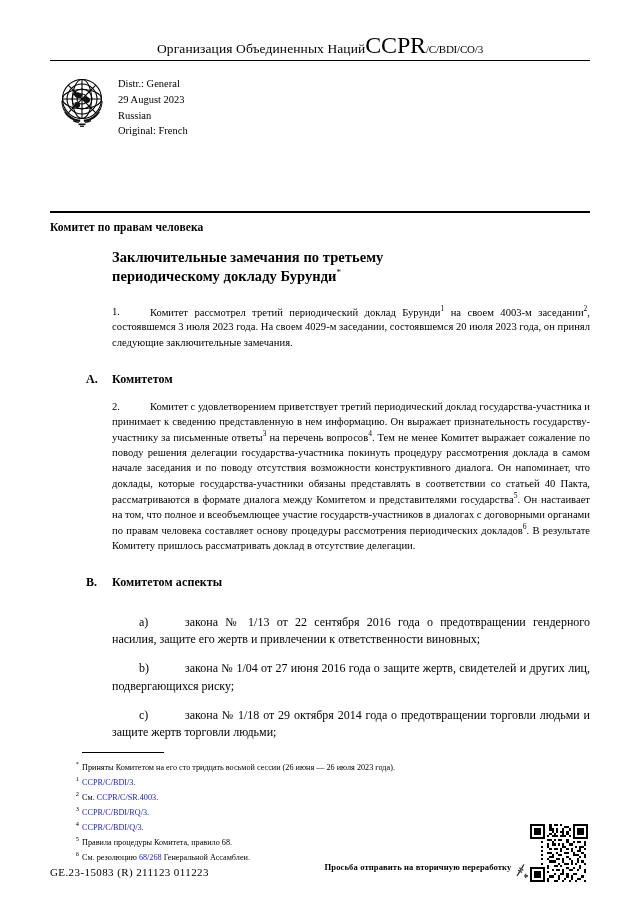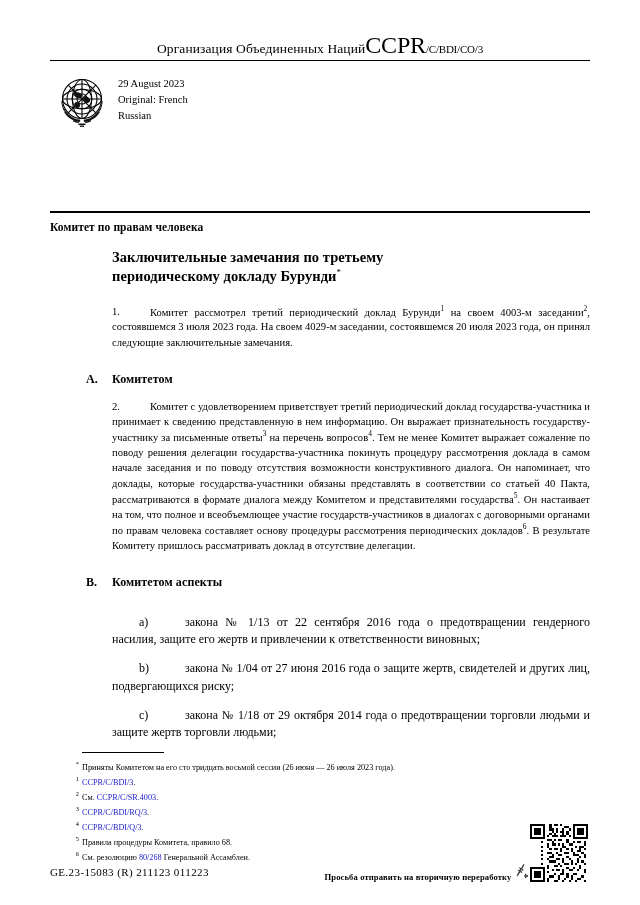--- a/index.html
+++ b/index.html
@@ -207,21 +207,21 @@
     align-items: center;
   }
   .gecode {
     font-size: 11px;
     letter-spacing: 0.4px;
     flex: 0 0 auto;
   }
   .recycle-block {
     flex: 1 1 auto;
     display: flex;
-    align-items: flex-end;
+    align-items: flex-start;
     justify-content: center;
     padding-left: 60px;
   }
   .recycle-text {
     font-size: 8.6px;
     font-weight: bold;
     letter-spacing: 0.1px;
   }
   .recycle-ico { width: 20px; height: 20px; margin-left: 3px; }
 
@@ -279,23 +279,24 @@
             <path d="M29 48.8c-2-.3-3.9-.9-5.7-1.7l-.5 1.2c1.9.9 4 1.5 6.1 1.8l.1-1.3z"></path>
             <path d="M35 48.8c2-.3 3.9-.9 5.7-1.7l.5 1.2c-1.9.9-4 1.5-6.1 1.8l-.1-1.3z"></path>
             <path d="M28.5 50.5h7v1.6h-7z"></path>
             <path d="M30 52.6h4v1.3h-4z"></path>
           </g>
         </svg>
       </div>
 
 
       <div class="distr">
+        <div>Distr.: General</div>
         <div>29 August 2023</div>
+        <div>Russian</div>
         <div>Original: French</div>
-        <div>Russian</div>
       </div>
     </div>
   </div>
 
   <hr class="rule-thick">
 
   <div class="committee">Комитет по правам человека</div>
 
   <div class="content">
 
@@ -354,21 +355,21 @@
 
   <div class="footnotes">
     <hr class="fn-rule">
     <div id="fn-list">
         <p class="fn"><span class="mk">*</span><span>Приняты Комитетом на его сто тридцать восьмой сессии (26 июня — 26 июля 2023 года).</span></p>
         <p class="fn"><span class="mk">1</span><span class="lnk">CCPR/C/BDI/3</span><span>.</span></p>
         <p class="fn"><span class="mk">2</span><span>См. </span><span class="lnk">CCPR/C/SR.4003</span><span>.</span></p>
         <p class="fn"><span class="mk">3</span><span class="lnk">CCPR/C/BDI/RQ/3</span><span>.</span></p>
         <p class="fn"><span class="mk">4</span><span class="lnk">CCPR/C/BDI/Q/3</span><span>.</span></p>
         <p class="fn"><span class="mk">5</span><span>Правила процедуры Комитета, правило 68.</span></p>
-        <p class="fn"><span class="mk">6</span><span>См. резолюцию </span><span class="lnk">80/268</span><span> Генеральной Ассамблеи.</span></p>
+        <p class="fn"><span class="mk">6</span><span>См. резолюцию </span><span class="lnk">68/268</span><span> Генеральной Ассамблеи.</span></p>
       </div>
   </div>
 
   <div class="footer">
     <div class="gecode">GE.23-15083  (R)  211123  011223</div>
     <div class="recycle-block">
       <span class="recycle-text">Просьба отправить на вторичную переработку</span>
       <span class="recycle-ico">
         <svg viewBox="0 0 24 24" width="20" height="20" aria-hidden="true">
           <g fill="none" stroke="#333" stroke-width="1.2" stroke-linejoin="round">

